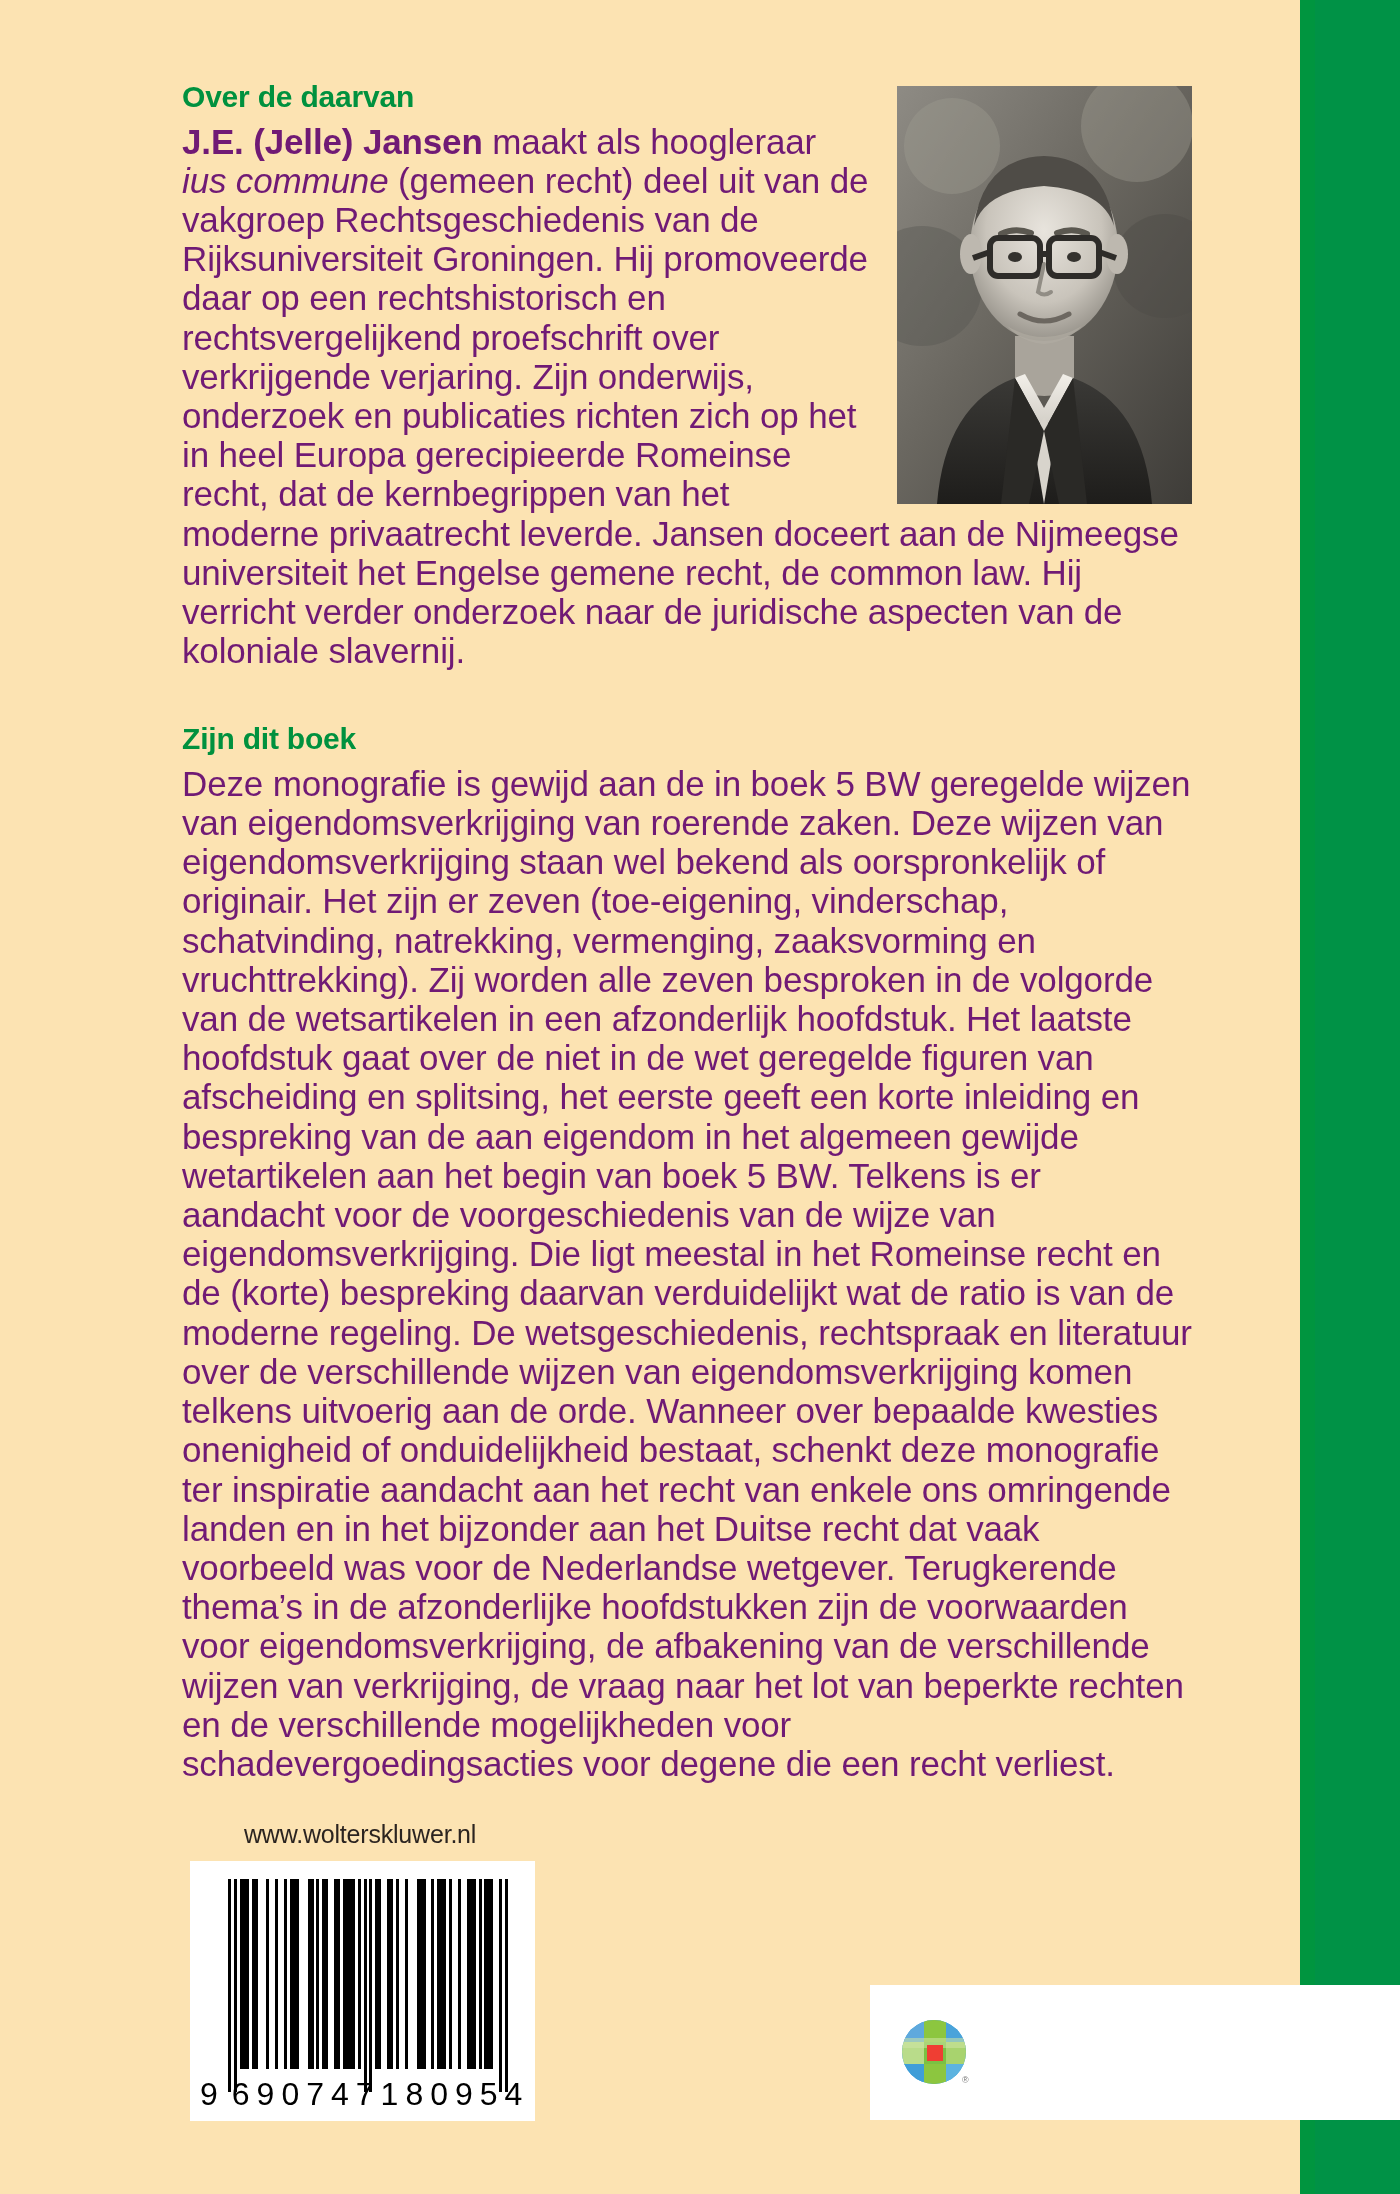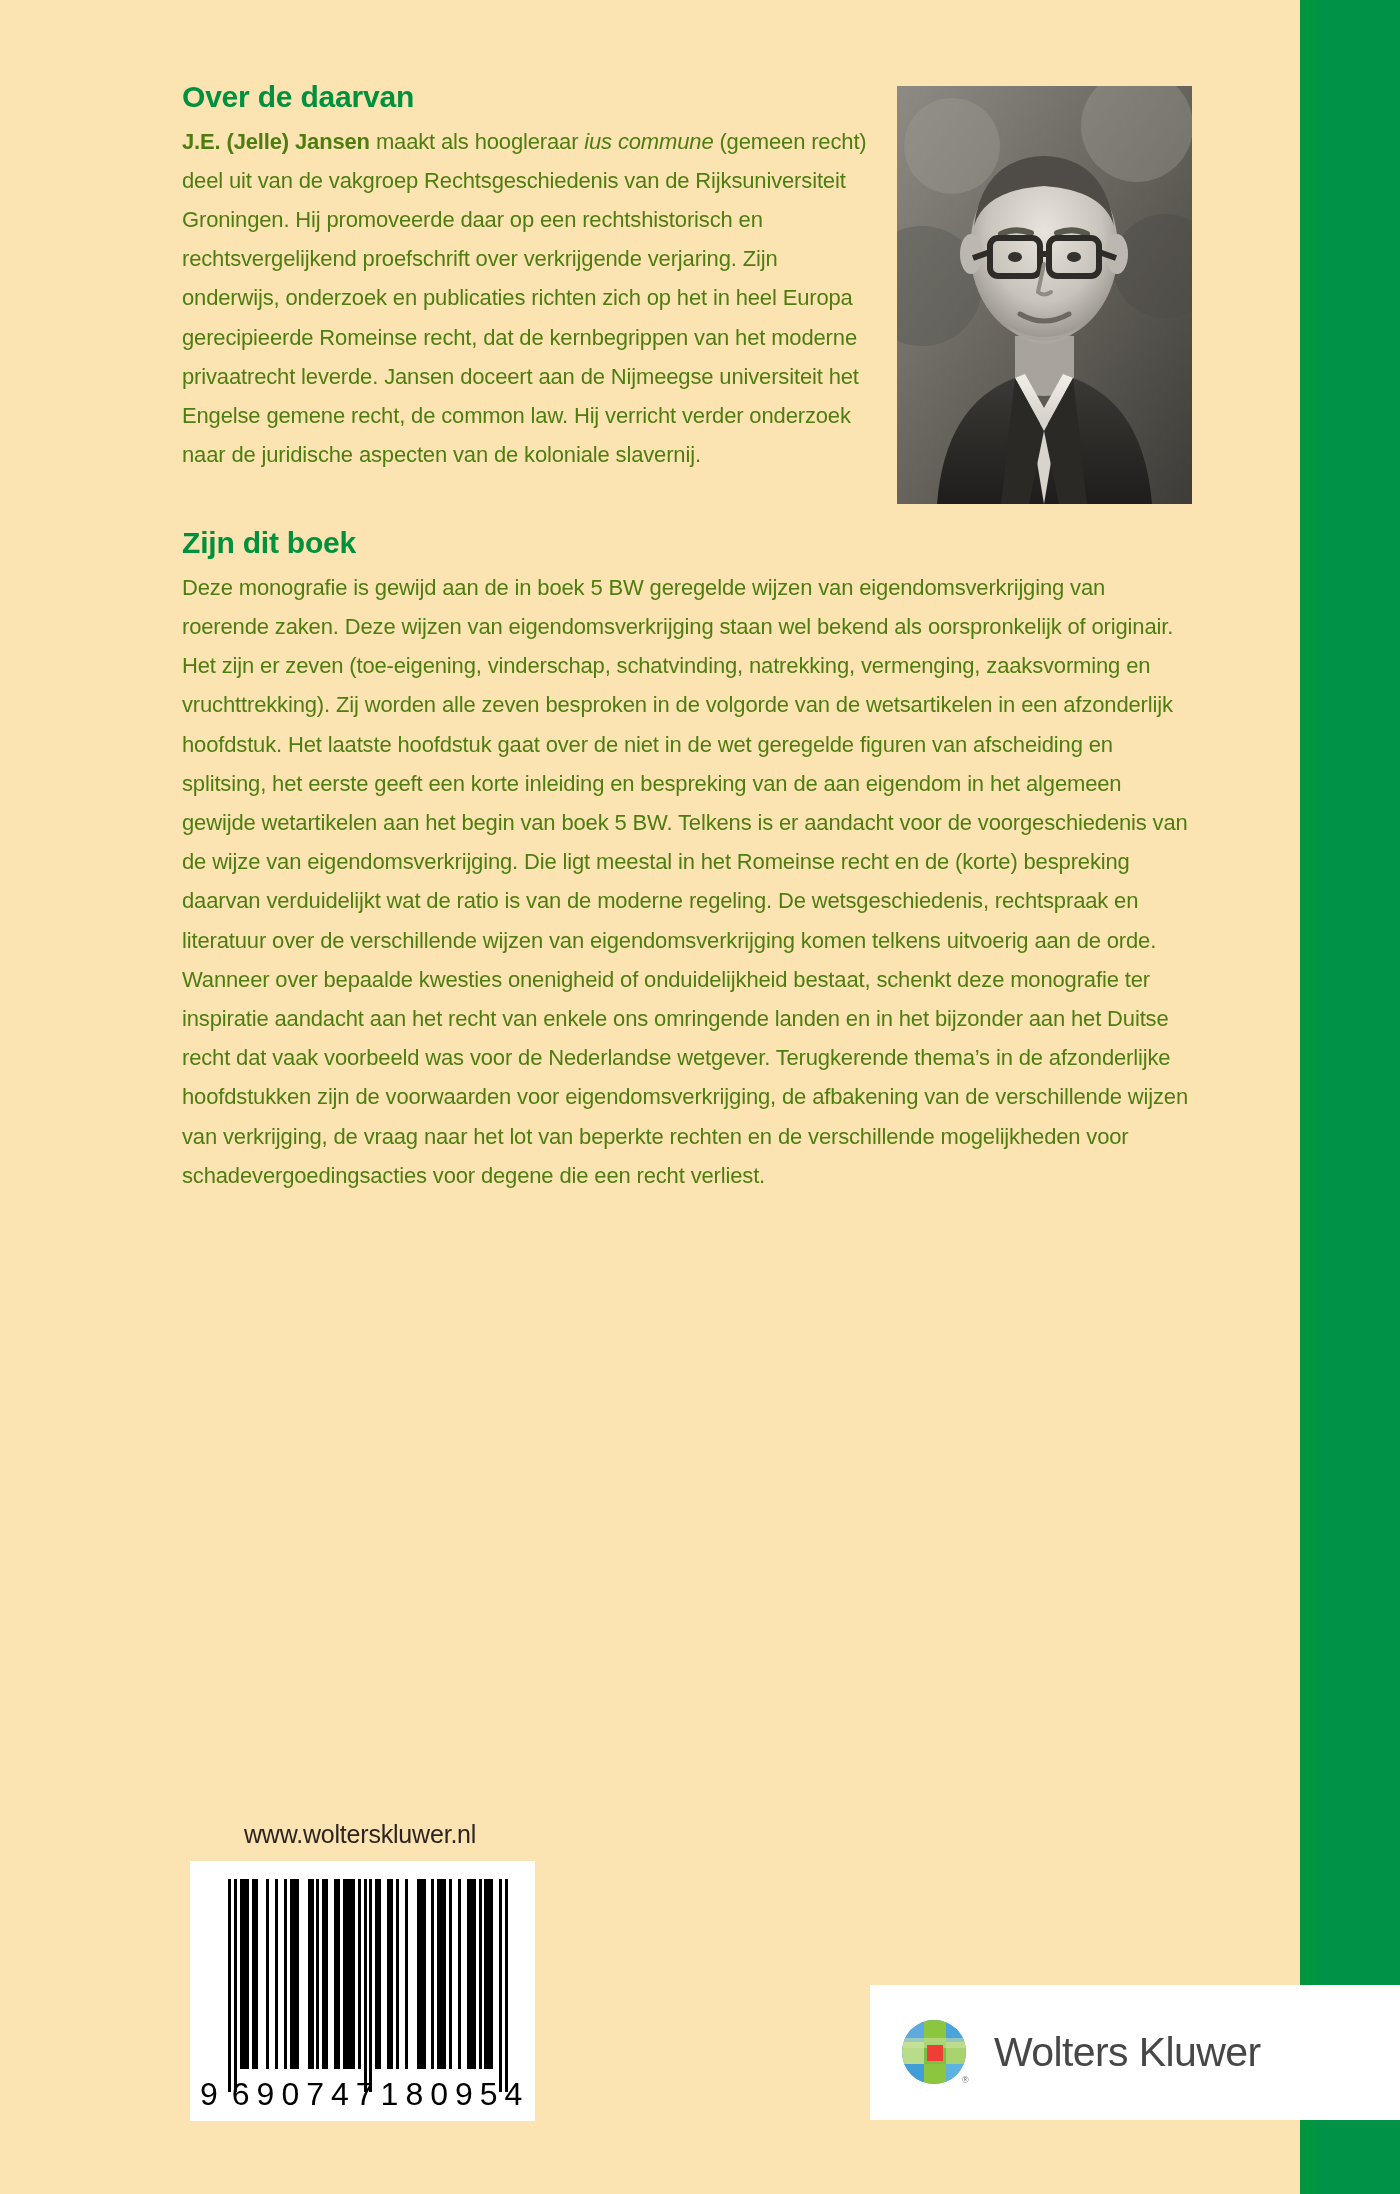--- a/index.html
+++ b/index.html
@@ -44,22 +44,22 @@
   .section-heading {
     color: #00913e;
     font-size: 30px;
     font-weight: bold;
     letter-spacing: -0.2px;
     margin: 0 0 6px 0;
     line-height: 1.25;
   }
 
   .body-text {
-    color: #4d7c0f;
-    font-size: 22px;
+    color: #701a75;
+    font-size: 35px;
     line-height: 39.2px;
     margin: 0;
     letter-spacing: -0.15px;
     text-align: left;
   }
   .body-text b { font-weight: bold; }
   .body-text i { font-style: italic; }
 
   
   .author-block { position: relative; }
@@ -333,14 +333,13 @@
         <rect x="48" y="48" width="22" height="22" fill="#5cb3e0"></rect>
 
         <rect x="0" y="22" width="74" height="10" fill="#cfe6a6" opacity="0.55"></rect>
 
         <rect x="29" y="29" width="16" height="16" fill="#ef3e33"></rect>
       </g>
       <circle cx="36" cy="36" r="32" fill="none" stroke="#ffffff" stroke-width="0"></circle>
       <text x="64" y="67" font-size="9" fill="#7a7a7a" font-family="'Liberation Sans', sans-serif">®</text>
     </svg>
   </div>
-  <div class="wk-name"><span>Wolters Kluwer</span></div>
 </div>
 
 </body></html>

